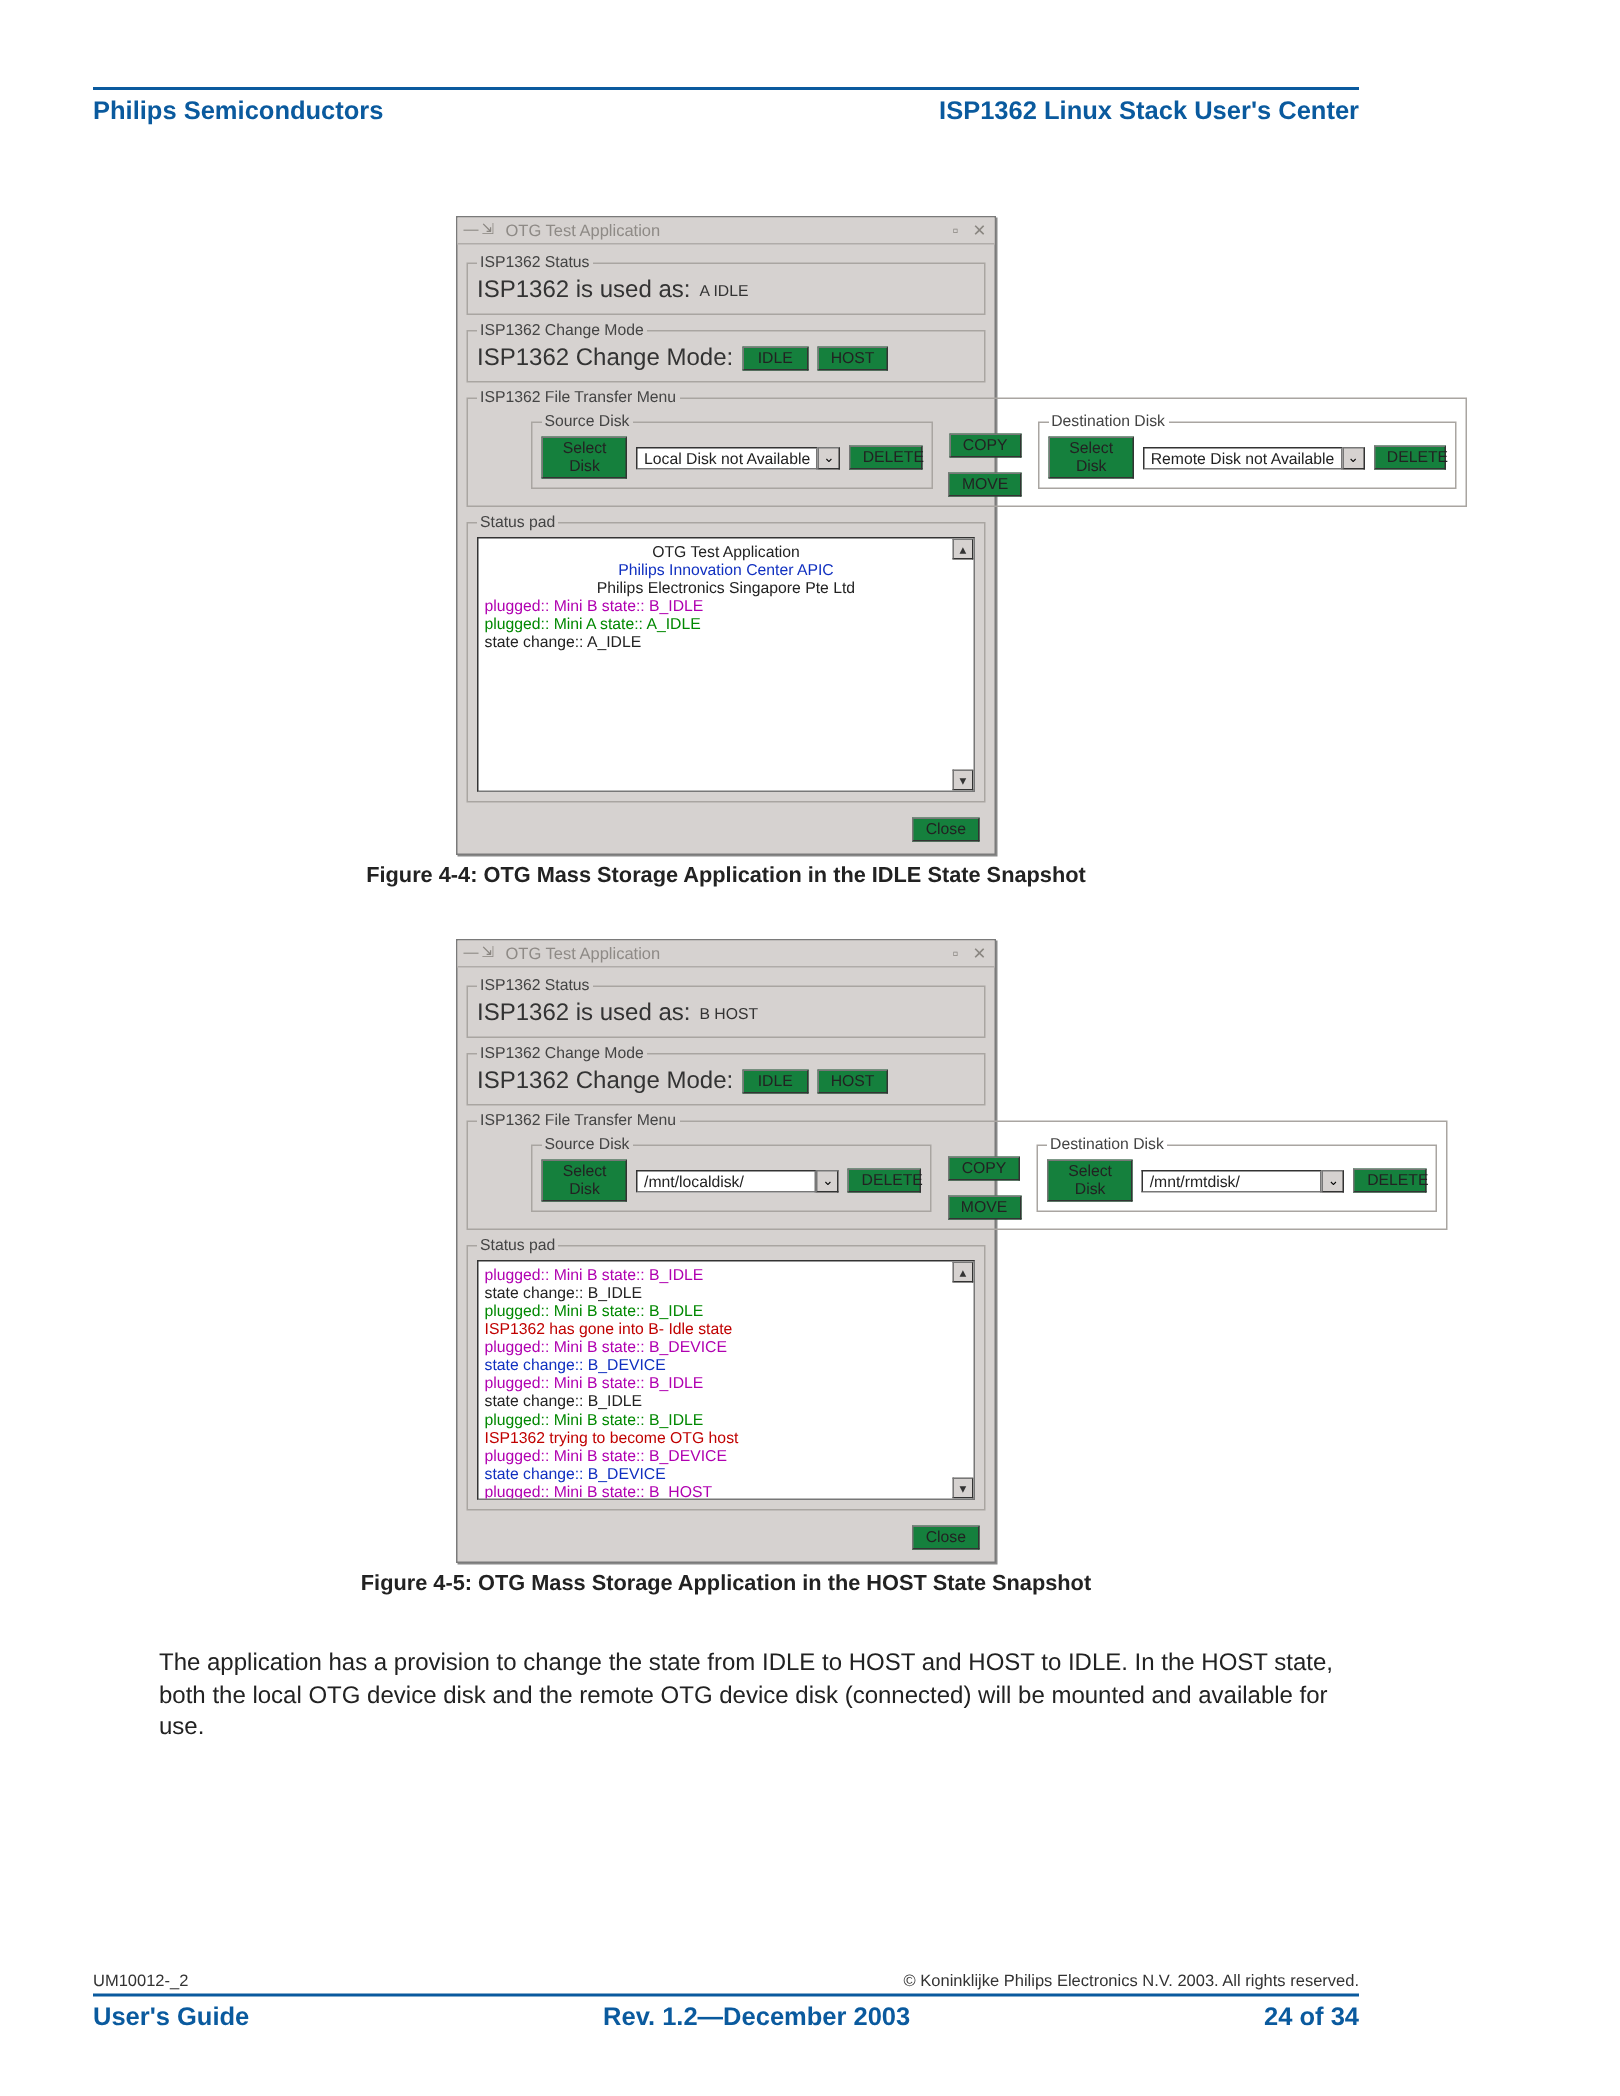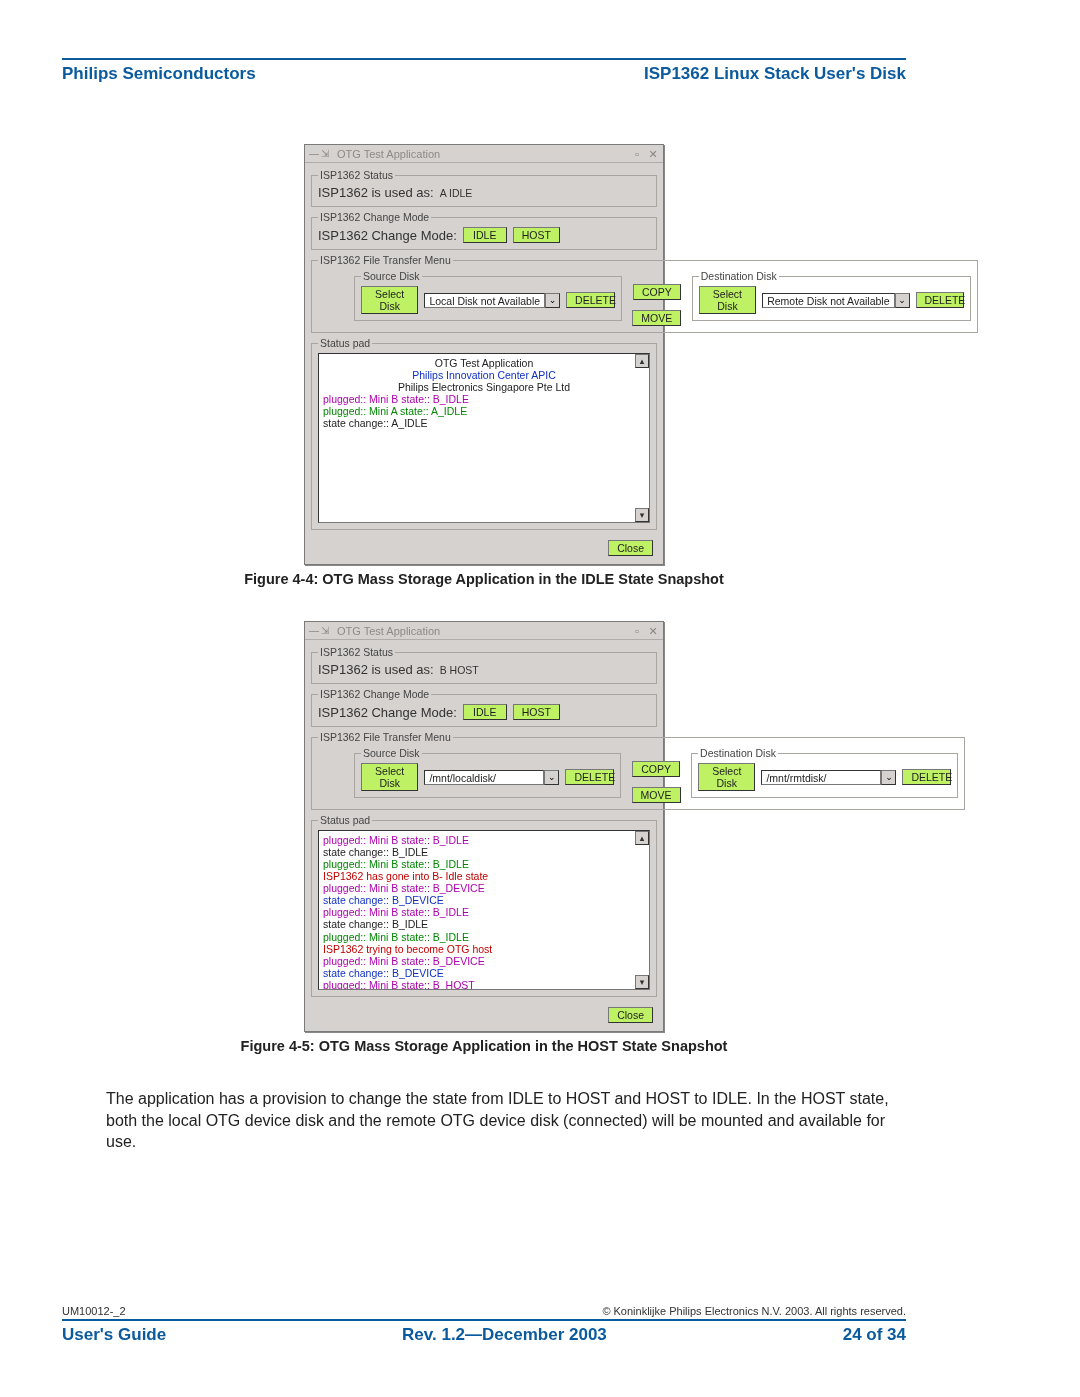--- a/index.html
+++ b/index.html
@@ -27,21 +27,21 @@
     font-weight: bold; font-size: 14.5px; color: #222;
     margin-top: 6px; margin-bottom: 34px;
   }
   .body-text {
     font-size: 16px; color: #222; line-height: 1.35;
     margin-top: 30px; margin-bottom: 60px;
     text-align: left;
     padding-left: 44px;
   }
   .footer-area {
-    position: absolute; left: 62px; right: 62px; bottom: 52px;
+    position: absolute; left: 62px; right: 62px; bottom: 42px;
   }
   .footnote-row {
     display: flex; justify-content: space-between;
     font-size: 11px; color: #333; margin-bottom: 2px;
   }
   .bottom-rule { border-top: 2px solid #0a5a9e; margin-top: 2px; margin-bottom: 4px; }
   .footer-row {
     display: flex; justify-content: space-between;
     font-weight: bold; font-size: 17px; color: #0a5a9e;
   }
@@ -73,24 +73,24 @@
   .win-body { padding: 4px 6px 6px 6px; }
   fieldset {
     border: 1px solid #a9a5a1;
     margin: 2px 0 4px 0;
     padding: 4px 6px 6px 6px;
   }
   fieldset > legend {
     font-size: 10.5px; color: #444; padding: 0 2px;
   }
   .row { display:flex; align-items:center; gap:6px; }
-  .lbl { font-size: 13px; color:#333; }
+  .lbl { font-size: 16px; color:#333; }
   .val { font-size: 10.5px; color:#333; }
   .btn {
-    background:#bef264; border:1px solid #777; border-right-color:#333; border-bottom-color:#333;
+    background:#15803d; border:1px solid #777; border-right-color:#333; border-bottom-color:#333;
     font-size:10.5px; padding:1px 8px; color:#222; display:inline-block;
     min-width:44px; text-align:center;
   }
   .input {
     background:#fff; border:1px solid #777; border-top-color:#333; border-left-color:#333;
     font-size:10.5px; padding:1px 4px; color:#222; display:inline-block;
     min-width:120px; height:15px; line-height:13px; overflow:hidden; white-space:nowrap;
   }
   .dd-btn {
     background:#d6d2d0; border:1px solid #777; border-right-color:#333; border-bottom-color:#333;
@@ -125,21 +125,21 @@
   .c-red   { color:#c00000; }
   .close-row { text-align:right; padding:6px 4px 2px 0; }
 </style>
 </head>
 <body>
 
 <div class="page">
   <div class="top-rule"></div>
   <div class="header-row">
     <span>Philips Semiconductors</span>
-    <span>ISP1362 Linux Stack User's Disk</span>
+    <span>ISP1362 Linux Stack User's Center</span>
   </div>
 
   <div class="figure-wrap">
     <div id="win4" class="win">
   <div class="titlebar">
     <span class="tb-icons">
       <span class="tb-icon">—</span>
       <span class="tb-icon">⇲</span>
     </span>
     <span class="tb-title">OTG Test Application</span>

